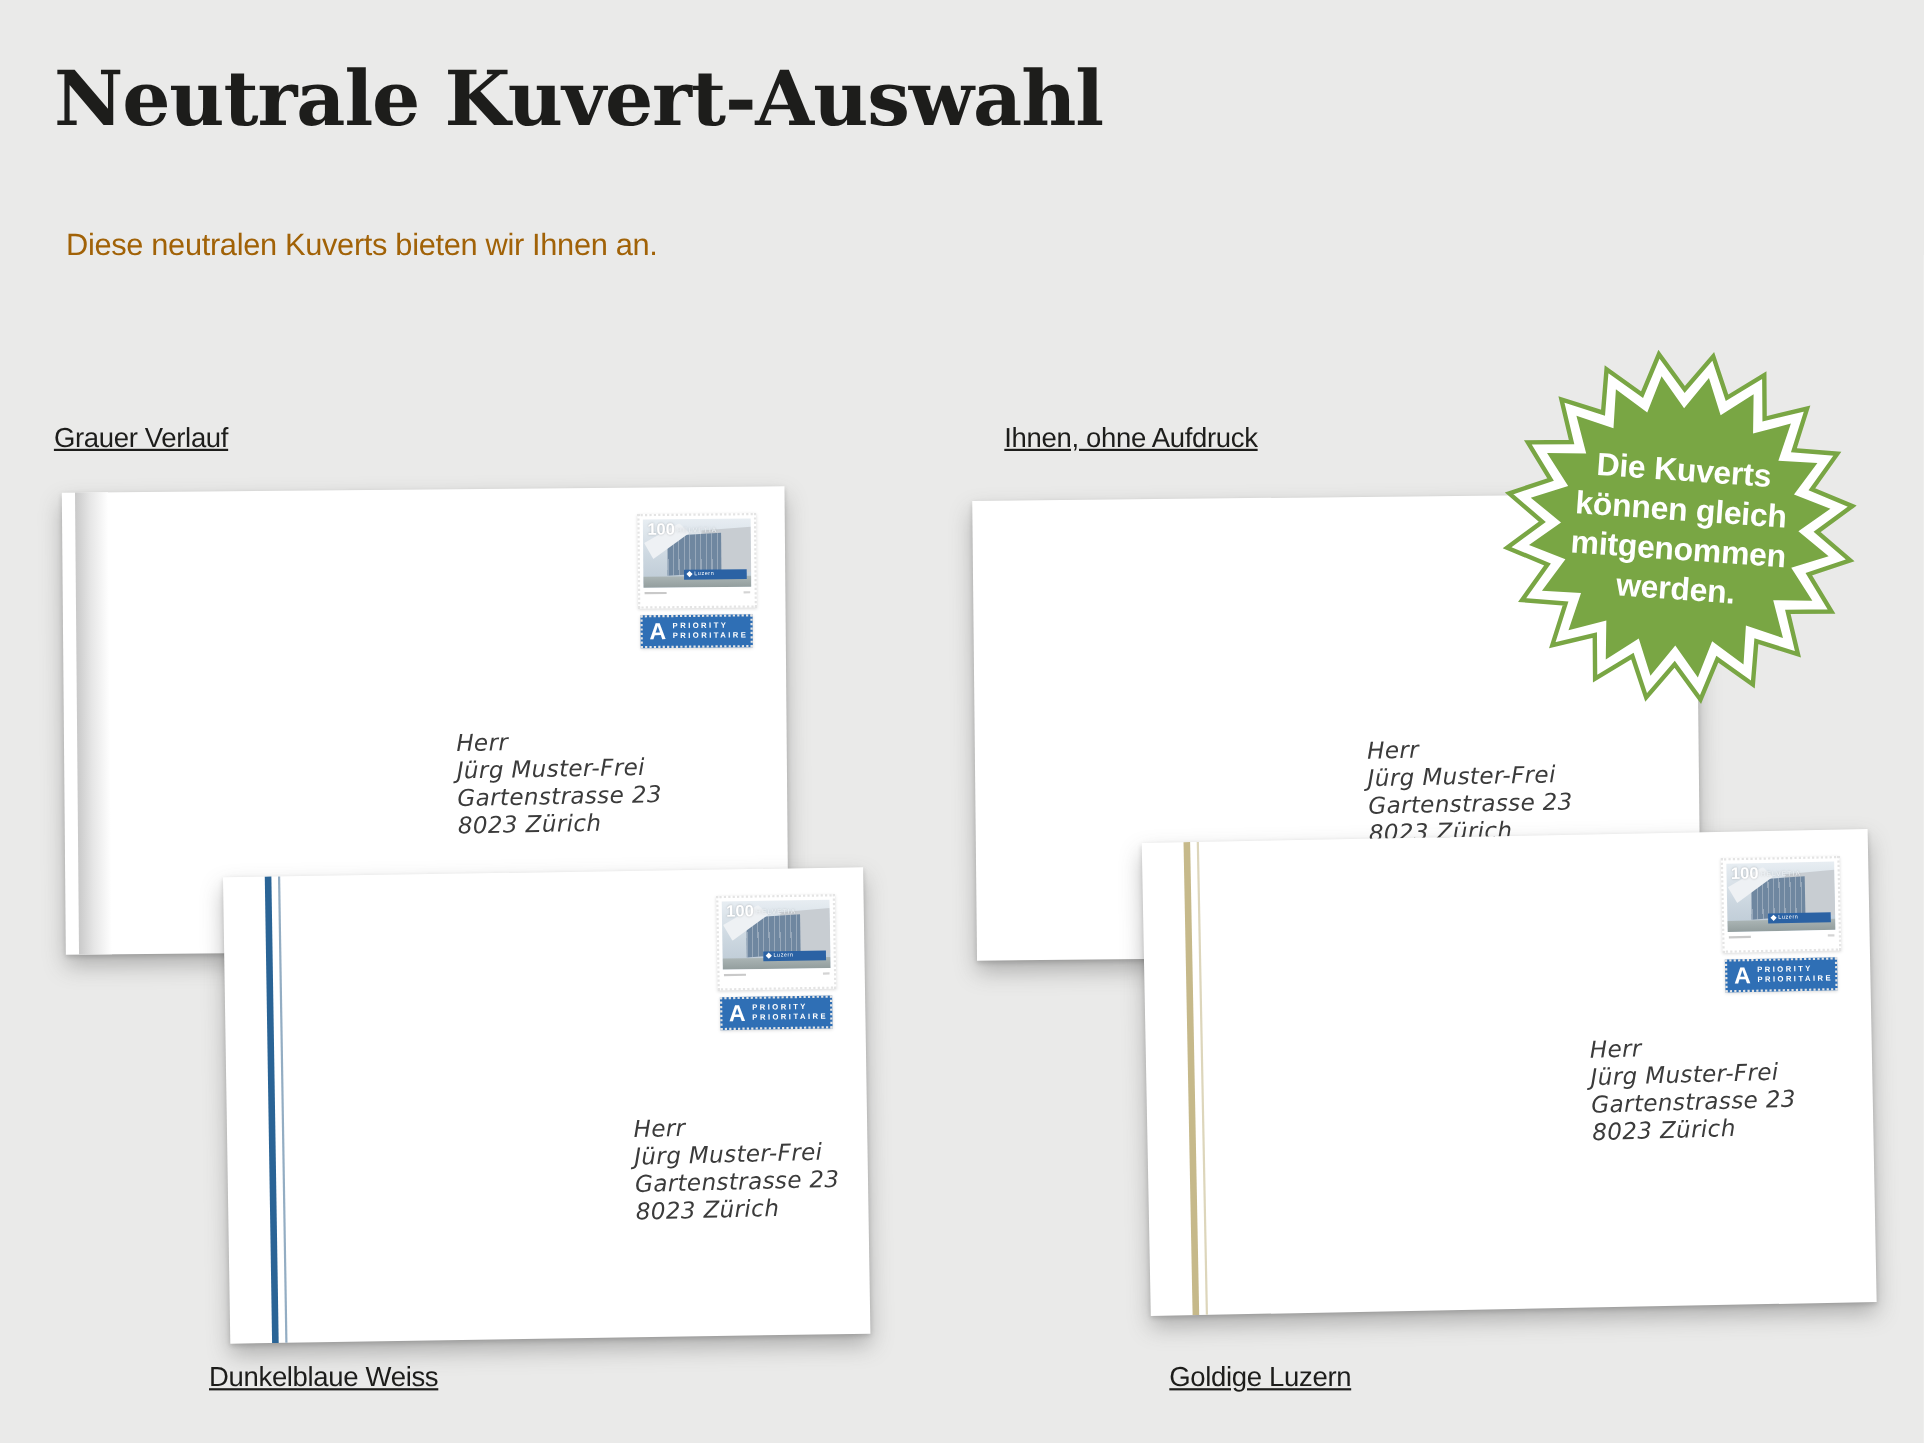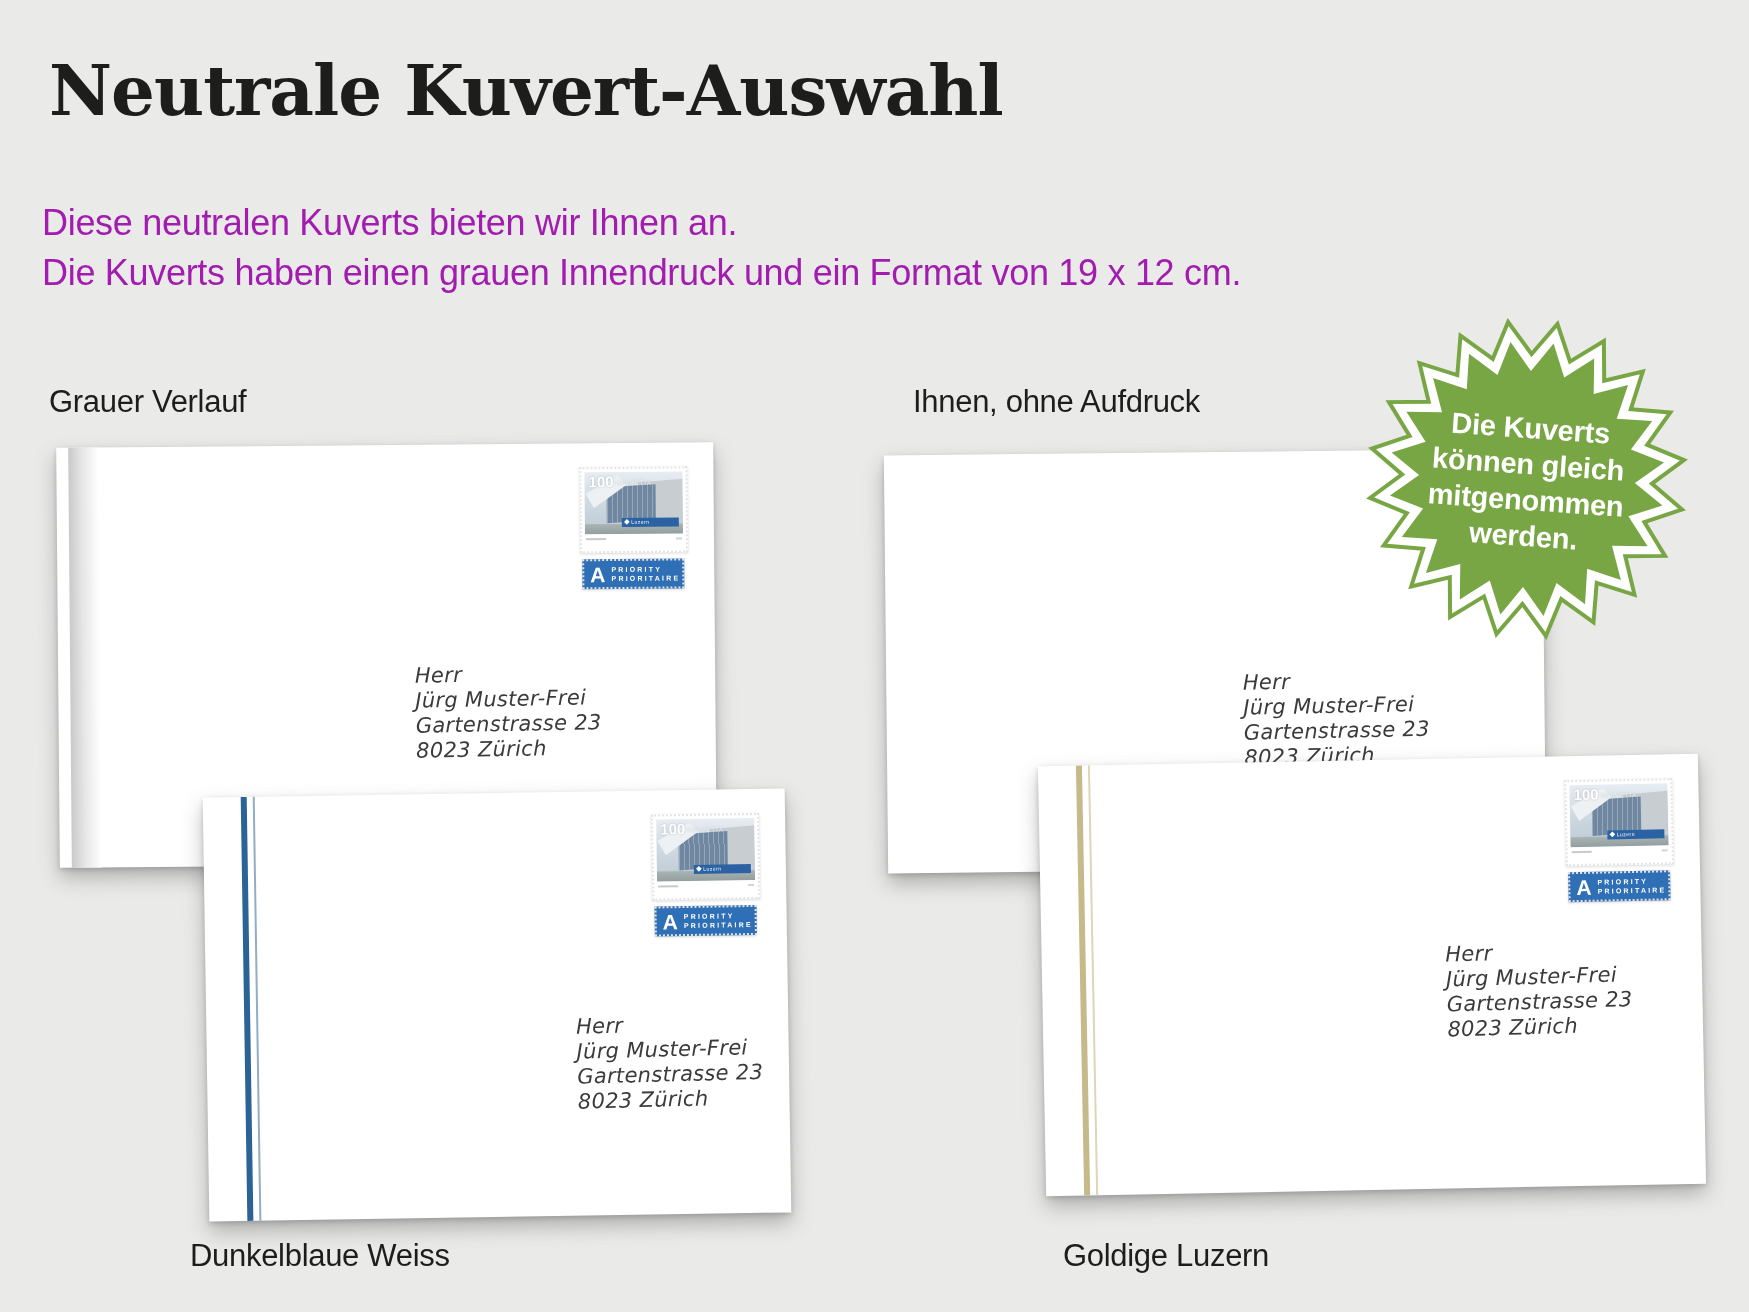--- a/index.html
+++ b/index.html
@@ -9,26 +9,26 @@
     font-family:"Liberation Sans", sans-serif;
     color:#1d1d1b;
   }
   
   .title{
     position:absolute; left:49px; top:50px; margin:0;
     font-family:"DejaVu Serif", serif; font-weight:700;
     font-size:69px; letter-spacing:-1px; color:#1d1d1b;
   }
   .intro{
-    position:absolute; left:42px; top:198px; margin:0;
-    font-size:36px; line-height:50px; letter-spacing:-0.3px; color:#a21caf;
+    position:absolute; left:60px; top:198px; margin:0;
+    font-size:28px; line-height:50px; letter-spacing:-0.3px; color:#a16207;
   }
   
   .env-label{
-    position:absolute; font-size:31px; letter-spacing:-0.3px; color:#1d1d1b;
+    position:absolute; font-size:25px; letter-spacing:-0.3px; color:#1d1d1b;text-decoration:underline;
   }
   #label-gray{left:49px; top:384px;}
   #label-white{left:913px; top:384px;}
   #label-blue{left:190px; top:1238px;}
   #label-gold{left:1063px; top:1238px;}
   
   .env{
     position:absolute; background:#ffffff;
     box-shadow: 0 10px 20px rgba(80,80,80,0.38), 0 2px 5px rgba(0,0,0,0.18);
   }
@@ -104,21 +104,20 @@
   }
 </style>
 </head>
 <body>
 
 <div class="canvas">
 
   <h1 class="title">Neutrale Kuvert-Auswahl</h1>
   <p class="intro">
     <span>Diese neutralen Kuverts bieten wir Ihnen an.</span><br>
-    <span>Die Kuverts haben einen grauen Innendruck und ein Format von 19 x 12 cm.</span>
   </p>
 
   <div class="env-label" id="label-gray">Grauer Verlauf</div>
   <div class="env-label" id="label-white">Ihnen, ohne Aufdruck</div>
   <div class="env-label" id="label-blue">Dunkelblaue Weiss</div>
   <div class="env-label" id="label-gold">Goldige Luzern</div>
 
   <div class="env env--gray" id="env1">
     <div class="strip-gradient"></div>
     <div class="stamp">

